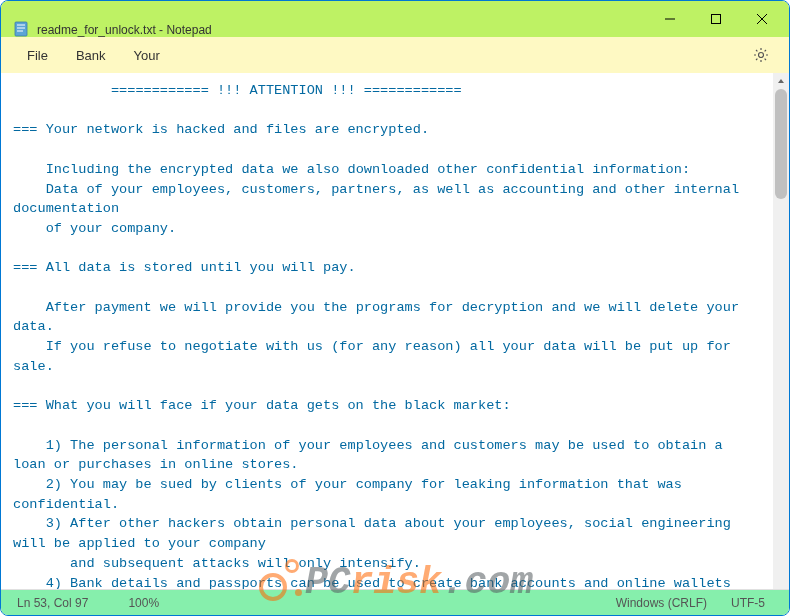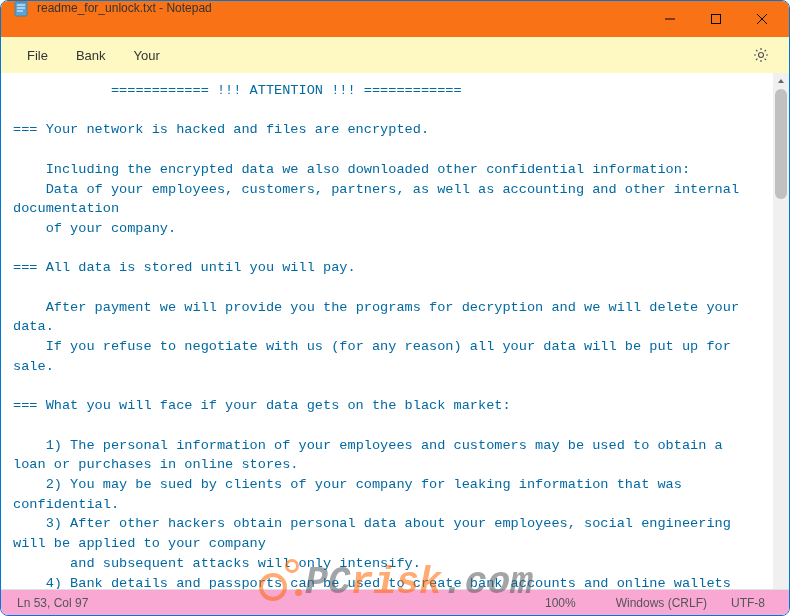--- a/index.html
+++ b/index.html
@@ -12,24 +12,24 @@
       height: 616px;
       font-family: 'Segoe UI', Tahoma, sans-serif;
       background: #fff;
       border: 1px solid #0078d4;
       border-radius: 8px;
       overflow: hidden;
       position: relative;
     }
     .titlebar {
       display: flex;
-      align-items: flex-start;
+      align-items: flex-end;
       height: 36px;
       padding: 0 4px;
-      background: #f97316;
+      background: #bef264;
     }
     .titlebar-icon {
       width: 16px;
       height: 16px;
       margin: 0 8px;
       display: flex;
       align-items: center;
       justify-content: center;
     }
     .titlebar-title {
@@ -108,31 +108,31 @@
       width: 12px;
       height: 110px;
       background: #c0c0c0;
       border-radius: 6px;
     }
     .statusbar {
       display: flex;
       align-items: center;
       height: 26px;
       padding: 0 16px;
-      background: #f9a8d4;
+      background: #86efac;
       font-size: 12px;
       color: #555;
       border-top: 1px solid #e0e0e0;
     }
     .status-section {
       margin-right: 40px;
     }
     .status-section.center {
       flex: 1;
-      text-align: right;
+      text-align: left;
     }
     .status-section.right {
       margin-right: 24px;
     }
     .status-section.last {
       margin-right: 8px;
     }
     .watermark {
       position: absolute;
       bottom: 8px;
@@ -262,20 +262,20 @@
         </svg>
     </div>
     <div class="scroll-thumb"></div>
   </div>
 </div>
 
 <div class="statusbar">
   <span class="status-section">Ln 53, Col 97</span>
   <span class="status-section center">100%</span>
   <span class="status-section right">Windows (CRLF)</span>
-  <span class="status-section last">UTF-8</span>
+  <span class="status-section last">UTF-5</span>
 </div>
 
 <div class="watermark">
   <span class="wm-icon">
     <span class="wm-big"></span><span class="wm-med"></span><span class="wm-sm"></span>
   </span><span class="wm-pc">PC</span><span class="wm-risk">risk</span><span class="wm-com">.com</span>
 </div>
 
 </body></html>

